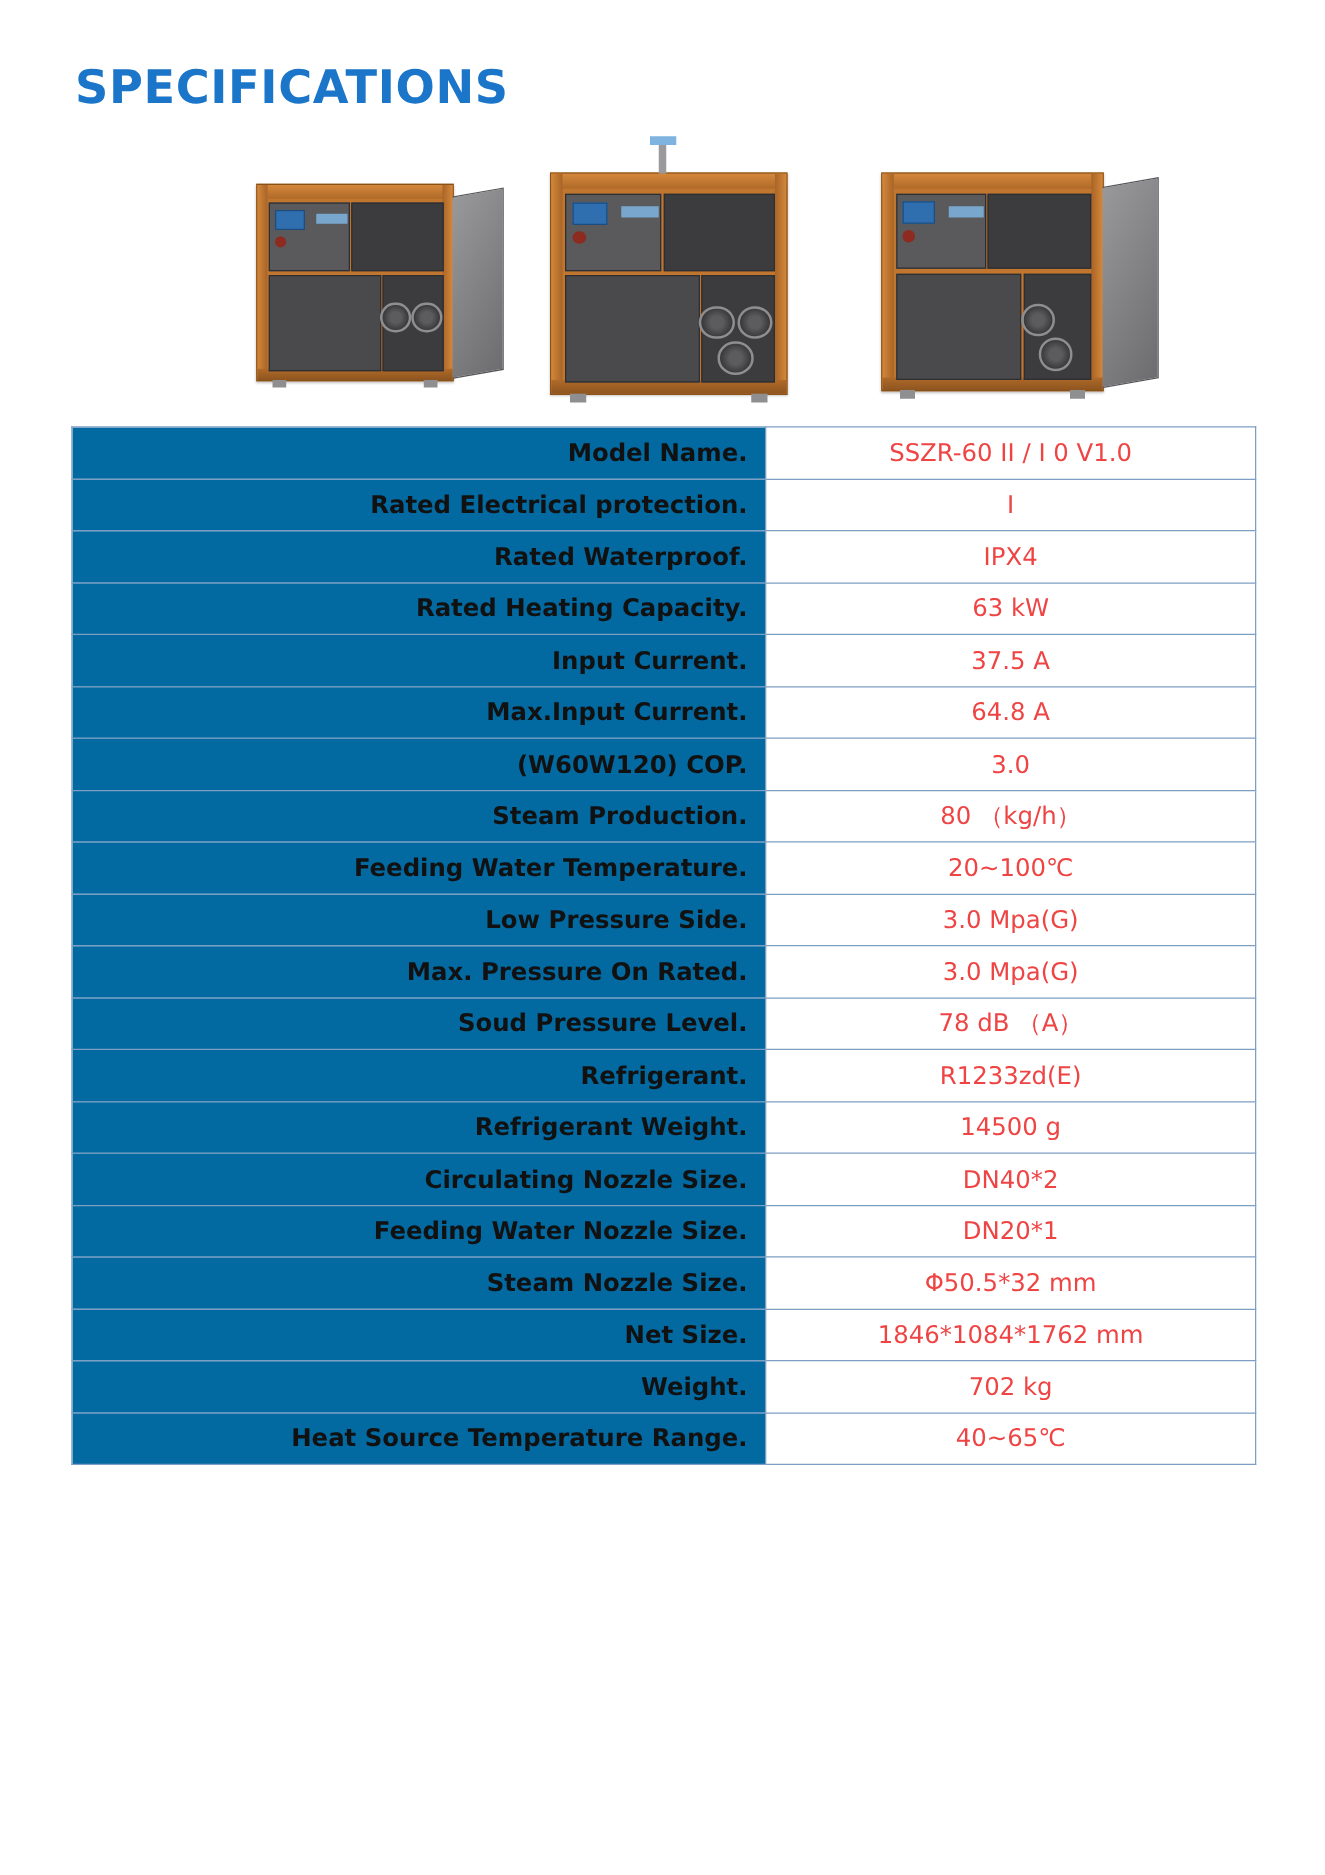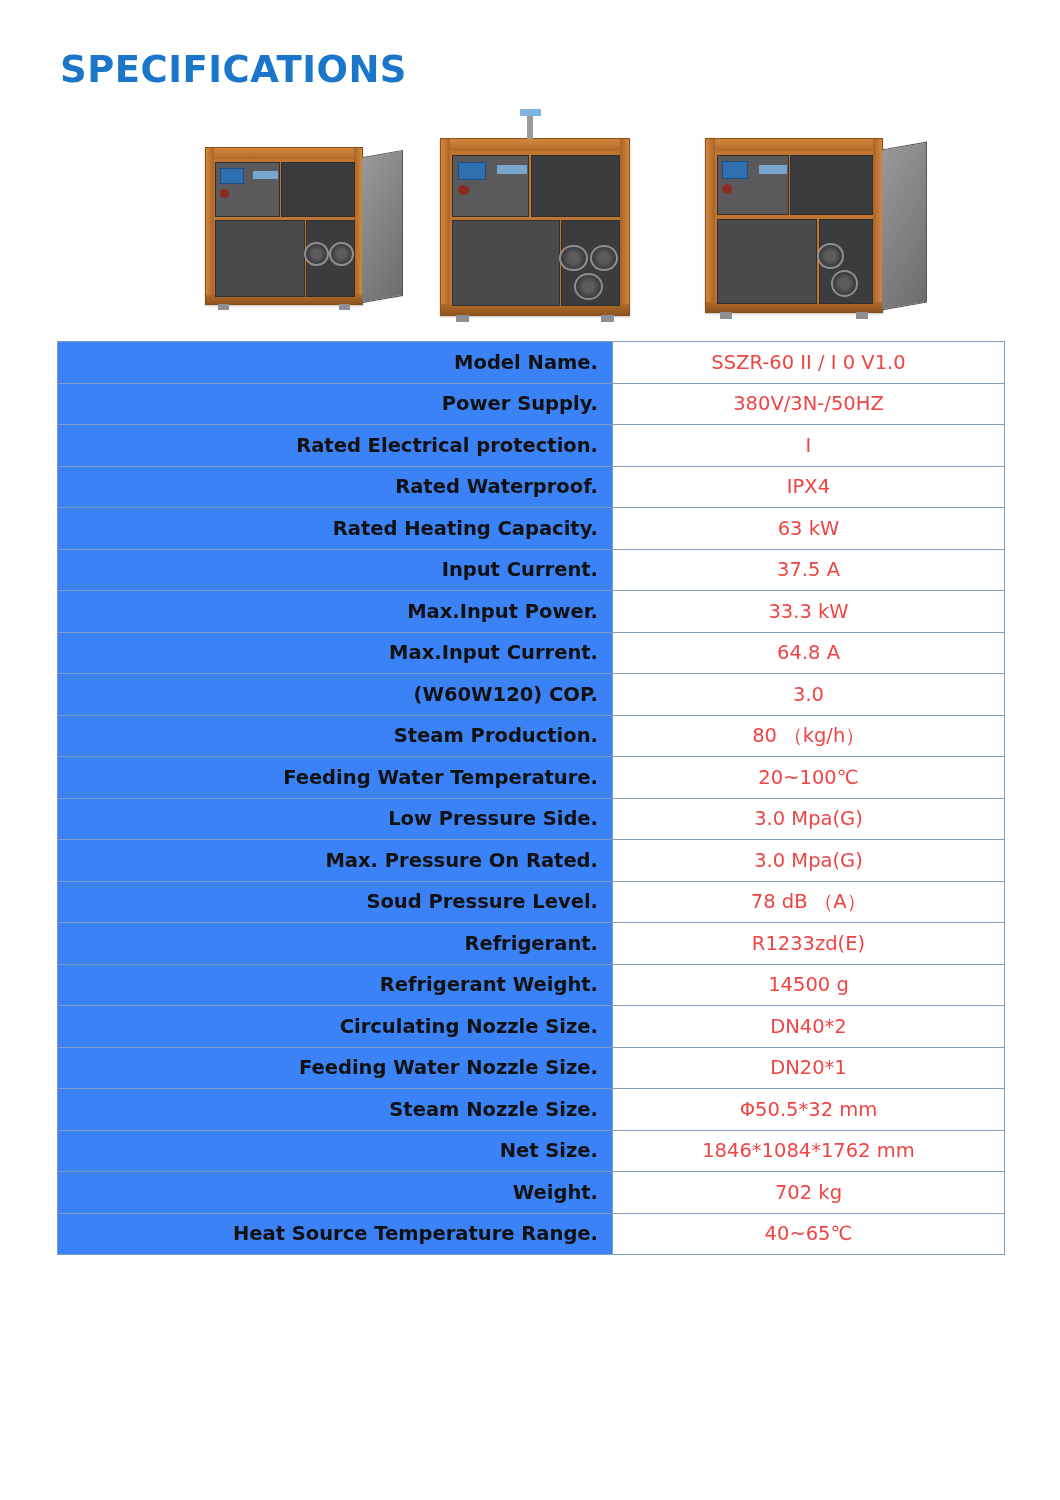--- a/index.html
+++ b/index.html
@@ -137,21 +137,21 @@
   table.spec td {
     border: 1px solid #7d9fc4;
     height: 41.5px;
     padding: 0 14px;
     font-size: 19.5px;
     box-sizing: border-box;
     font-family: "DejaVu Sans", sans-serif;
   }
   td.label {
     width: 555px;
-    background: #3b82f6;
+    background: #0369a1;
     text-align: right;
     font-weight: bold;
     color: #111;
   }
   td.value {
     width: 392px;
     background: #ffffff;
     text-align: center;
     color: #ef4444;
     font-weight: normal;
@@ -233,44 +233,36 @@
 
   </div>
 
   <table class="spec">
     <tbody>
       <tr>
         <td class="label">Model Name.</td>
         <td class="value">SSZR-60 II / I 0 V1.0</td>
       </tr>
       <tr>
-        <td class="label">Power Supply.</td>
-        <td class="value">380V/3N-/50HZ</td>
-      </tr>
-      <tr>
         <td class="label">Rated Electrical protection.</td>
         <td class="value">I</td>
       </tr>
       <tr>
         <td class="label">Rated Waterproof.</td>
         <td class="value">IPX4</td>
       </tr>
       <tr>
         <td class="label">Rated Heating Capacity.</td>
         <td class="value">63 kW</td>
       </tr>
       <tr>
         <td class="label">Input Current.</td>
         <td class="value">37.5 A</td>
       </tr>
       <tr>
-        <td class="label">Max.Input Power.</td>
-        <td class="value">33.3 kW</td>
-      </tr>
-      <tr>
         <td class="label">Max.Input Current.</td>
         <td class="value">64.8 A</td>
       </tr>
       <tr>
         <td class="label">(W60W120) COP.</td>
         <td class="value">3.0</td>
       </tr>
       <tr>
         <td class="label">Steam Production.</td>
         <td class="value">80 （kg/h）</td>

